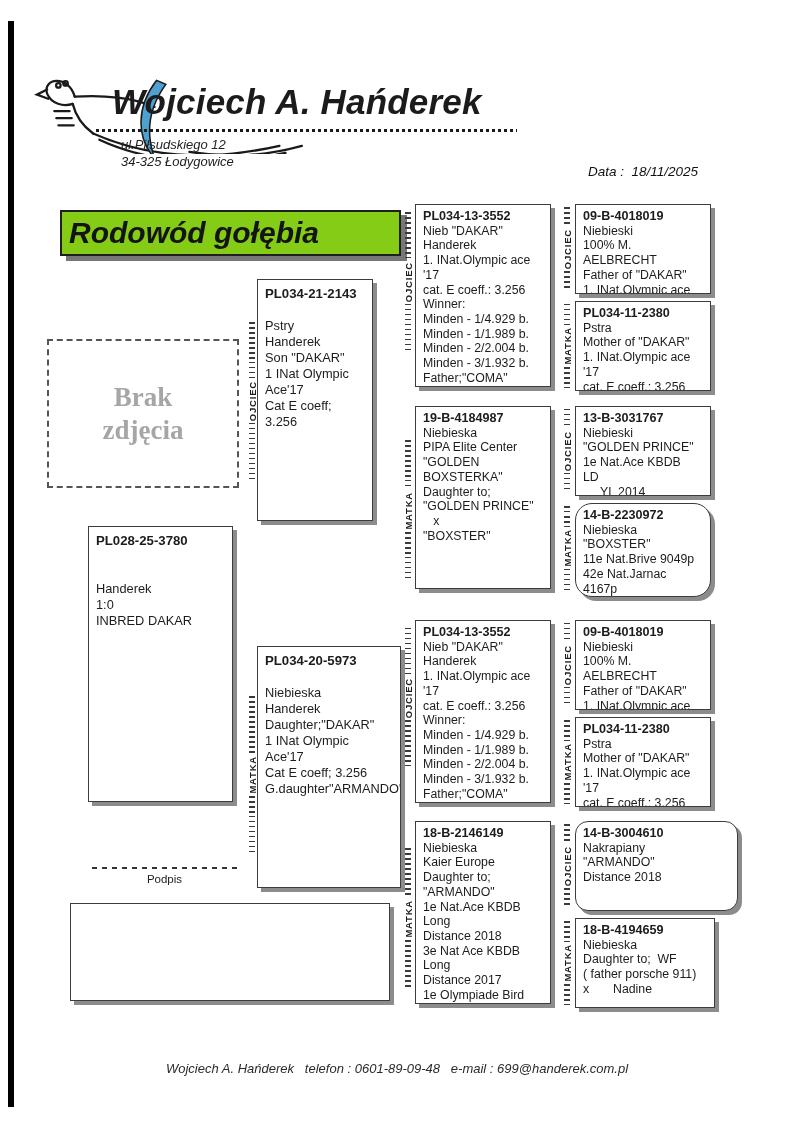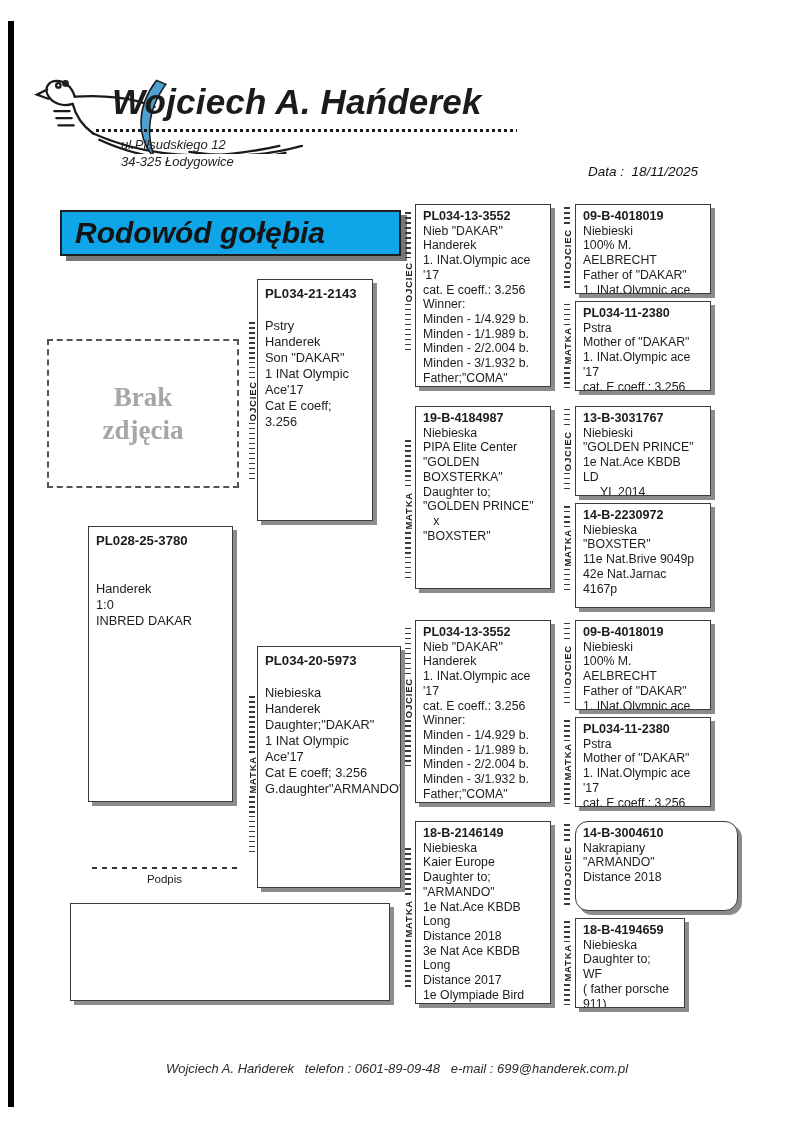--- a/index.html
+++ b/index.html
@@ -11,22 +11,22 @@
 
   
   .logo { position:absolute; left:34px; top:50px; width:280px; height:88px; }
   .brand-name { position:absolute; left:112px; top:66px; font-size:35px; font-weight:700; font-style:italic; letter-spacing:0.2px; color:#1b1b1b; white-space:nowrap; }
   .brand-underline { position:absolute; left:96px; top:113px; width:421px; height:3px;
       background:repeating-linear-gradient(to right,#1b1b1b 0 3px,transparent 3px 6px); }
   .addr { position:absolute; left:121px; top:120px; font-size:13px; font-style:italic; line-height:17px; color:#222; }
   .date-line { position:absolute; left:588px; top:148px; font-size:13.5px; font-style:italic; white-space:pre-wrap; color:#111; }
 
   
-  .title-box { position:absolute; left:60px; top:194px; width:341px; height:46px; background:#0ea5e9;
-      border:2px solid #1f1f1f; box-shadow:6px 5px 0 0 #777; display:flex; align-items:center; padding-left:13px; }
+  .title-box { position:absolute; left:60px; top:194px; width:341px; height:46px; background:#84cc16;
+      border:2px solid #1f1f1f; box-shadow:6px 5px 0 0 #777; display:flex; align-items:center; padding-left:7px; }
   .title-box span { font-size:30px; font-weight:700; font-style:italic; color:#141414; white-space:nowrap; }
 
   
   .photo-box { position:absolute; left:47px; top:323px; width:192px; height:149px; border:2px dashed #555;
       display:flex; align-items:center; justify-content:center; }
   .photo-box .ph-text { width:130px; text-align:center; font-family:"Liberation Serif", serif; font-weight:700;
       font-size:27px; line-height:1.2; color:#a6a6a6; }
 
   
   .pbox { position:absolute; background:#fff; border:1.5px solid #3c3c3c; box-shadow:4px 4px 0 0 #8c8c8c;
@@ -40,25 +40,25 @@
   .b-subject { left:88px;  top:510px; width:145px; height:276px; }
   .b-father  { left:257px; top:263px; width:116px; height:242px; }
   .b-mother  { left:257px; top:630px; width:144px; height:242px; }
   .b-gp0 { left:415px; top:188px; width:136px; height:183px; }
   .b-gp1 { left:415px; top:390px; width:136px; height:183px; }
   .b-gp2 { left:415px; top:604px; width:136px; height:183px; }
   .b-gp3 { left:415px; top:805px; width:136px; height:183px; }
   .b-ggp0 { left:575px; top:188px; width:136px; height:90px; }
   .b-ggp1 { left:575px; top:285px; width:136px; height:90px; }
   .b-ggp2 { left:575px; top:390px; width:136px; height:90px; }
-  .b-ggp3 { left:575px; top:487px; width:136px; height:105px; }
+  .b-ggp3 { left:575px; top:487px; width:136px; height:94px;border-radius:17px; }
   .b-ggp4 { left:575px; top:604px; width:136px; height:90px; }
   .b-ggp5 { left:575px; top:701px; width:136px; height:90px; }
   .b-ggp6 { left:575px; top:805px; width:163px; height:90px;border-radius:13px; }
-  .b-ggp7 { left:575px; top:902px; width:110px; height:90px; }
+  .b-ggp7 { left:575px; top:902px; width:140px; height:90px; }
 
   
   .vstrip { position:absolute; width:12px; display:flex; flex-direction:column; align-items:center; }
   .vdash { width:6px; flex:1 1 auto; min-height:12px;
       background:repeating-linear-gradient(to bottom,#3a3a3a 0 1.5px,transparent 1.5px 5px); }
   .vtext { writing-mode:vertical-rl; transform:rotate(180deg); font-weight:700; font-size:9.5px;
       letter-spacing:0.8px; color:#1c1c1c; margin:2px 0; }
 
   
   .sig-dash { position:absolute; left:92px; top:851px; width:145px; height:2px;

